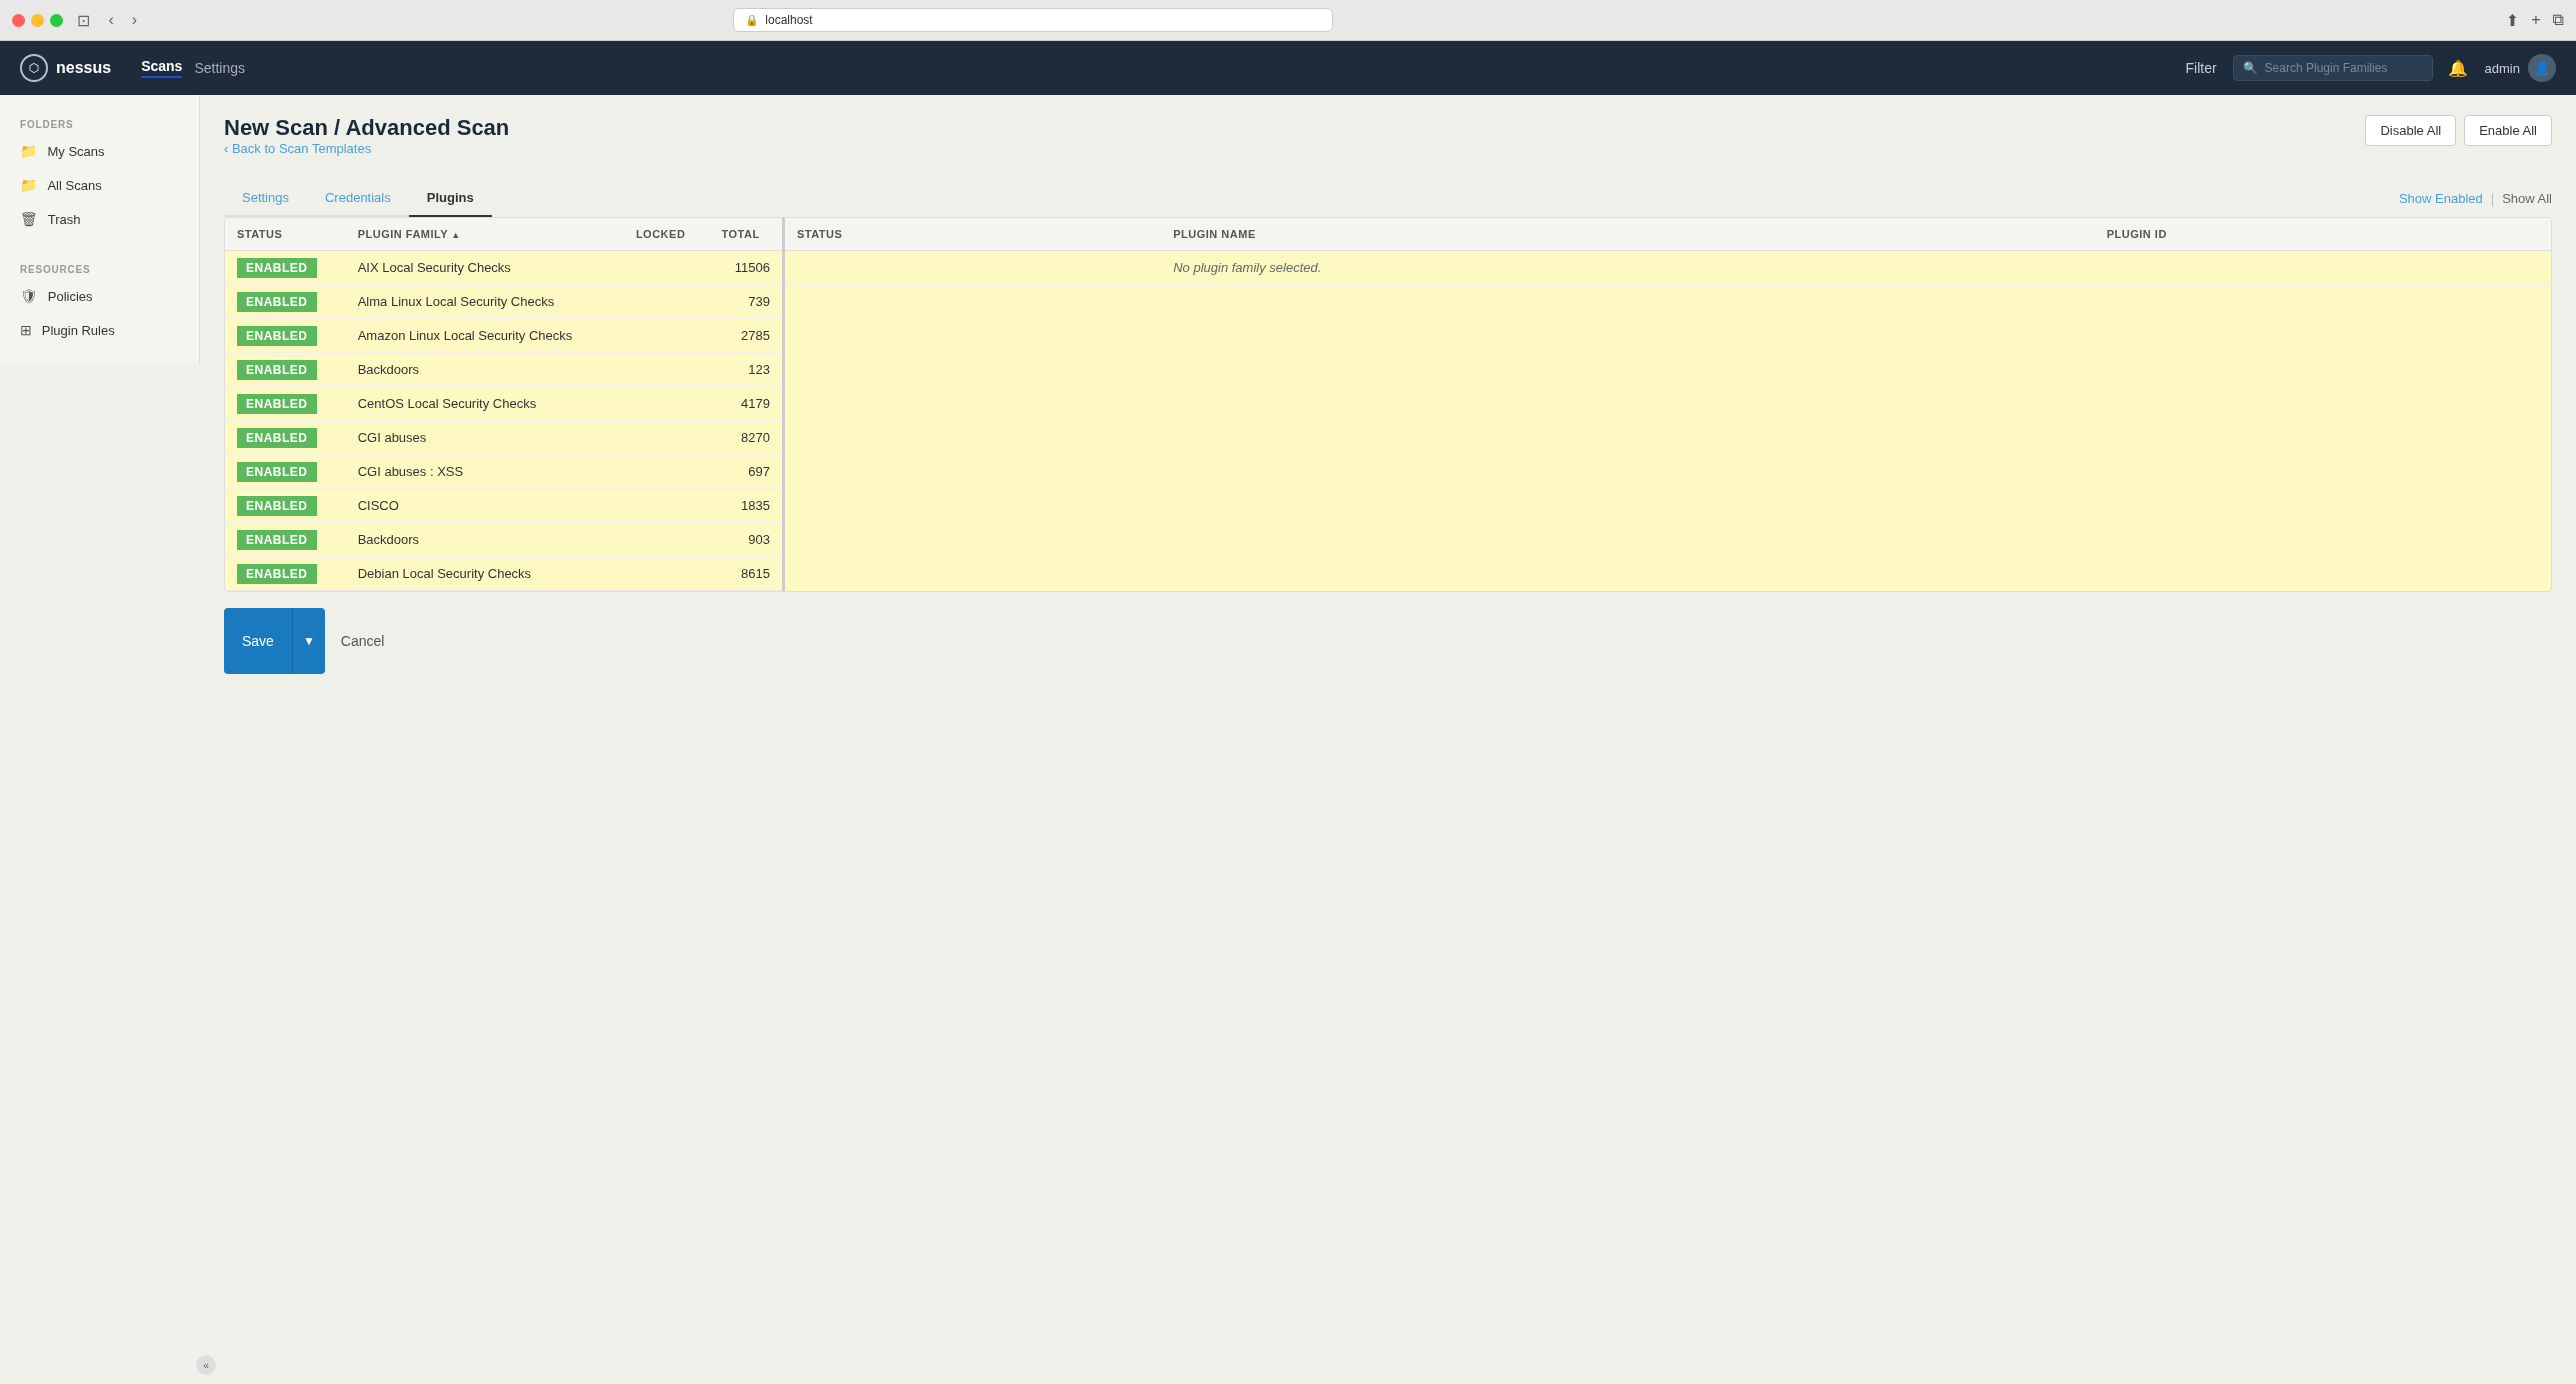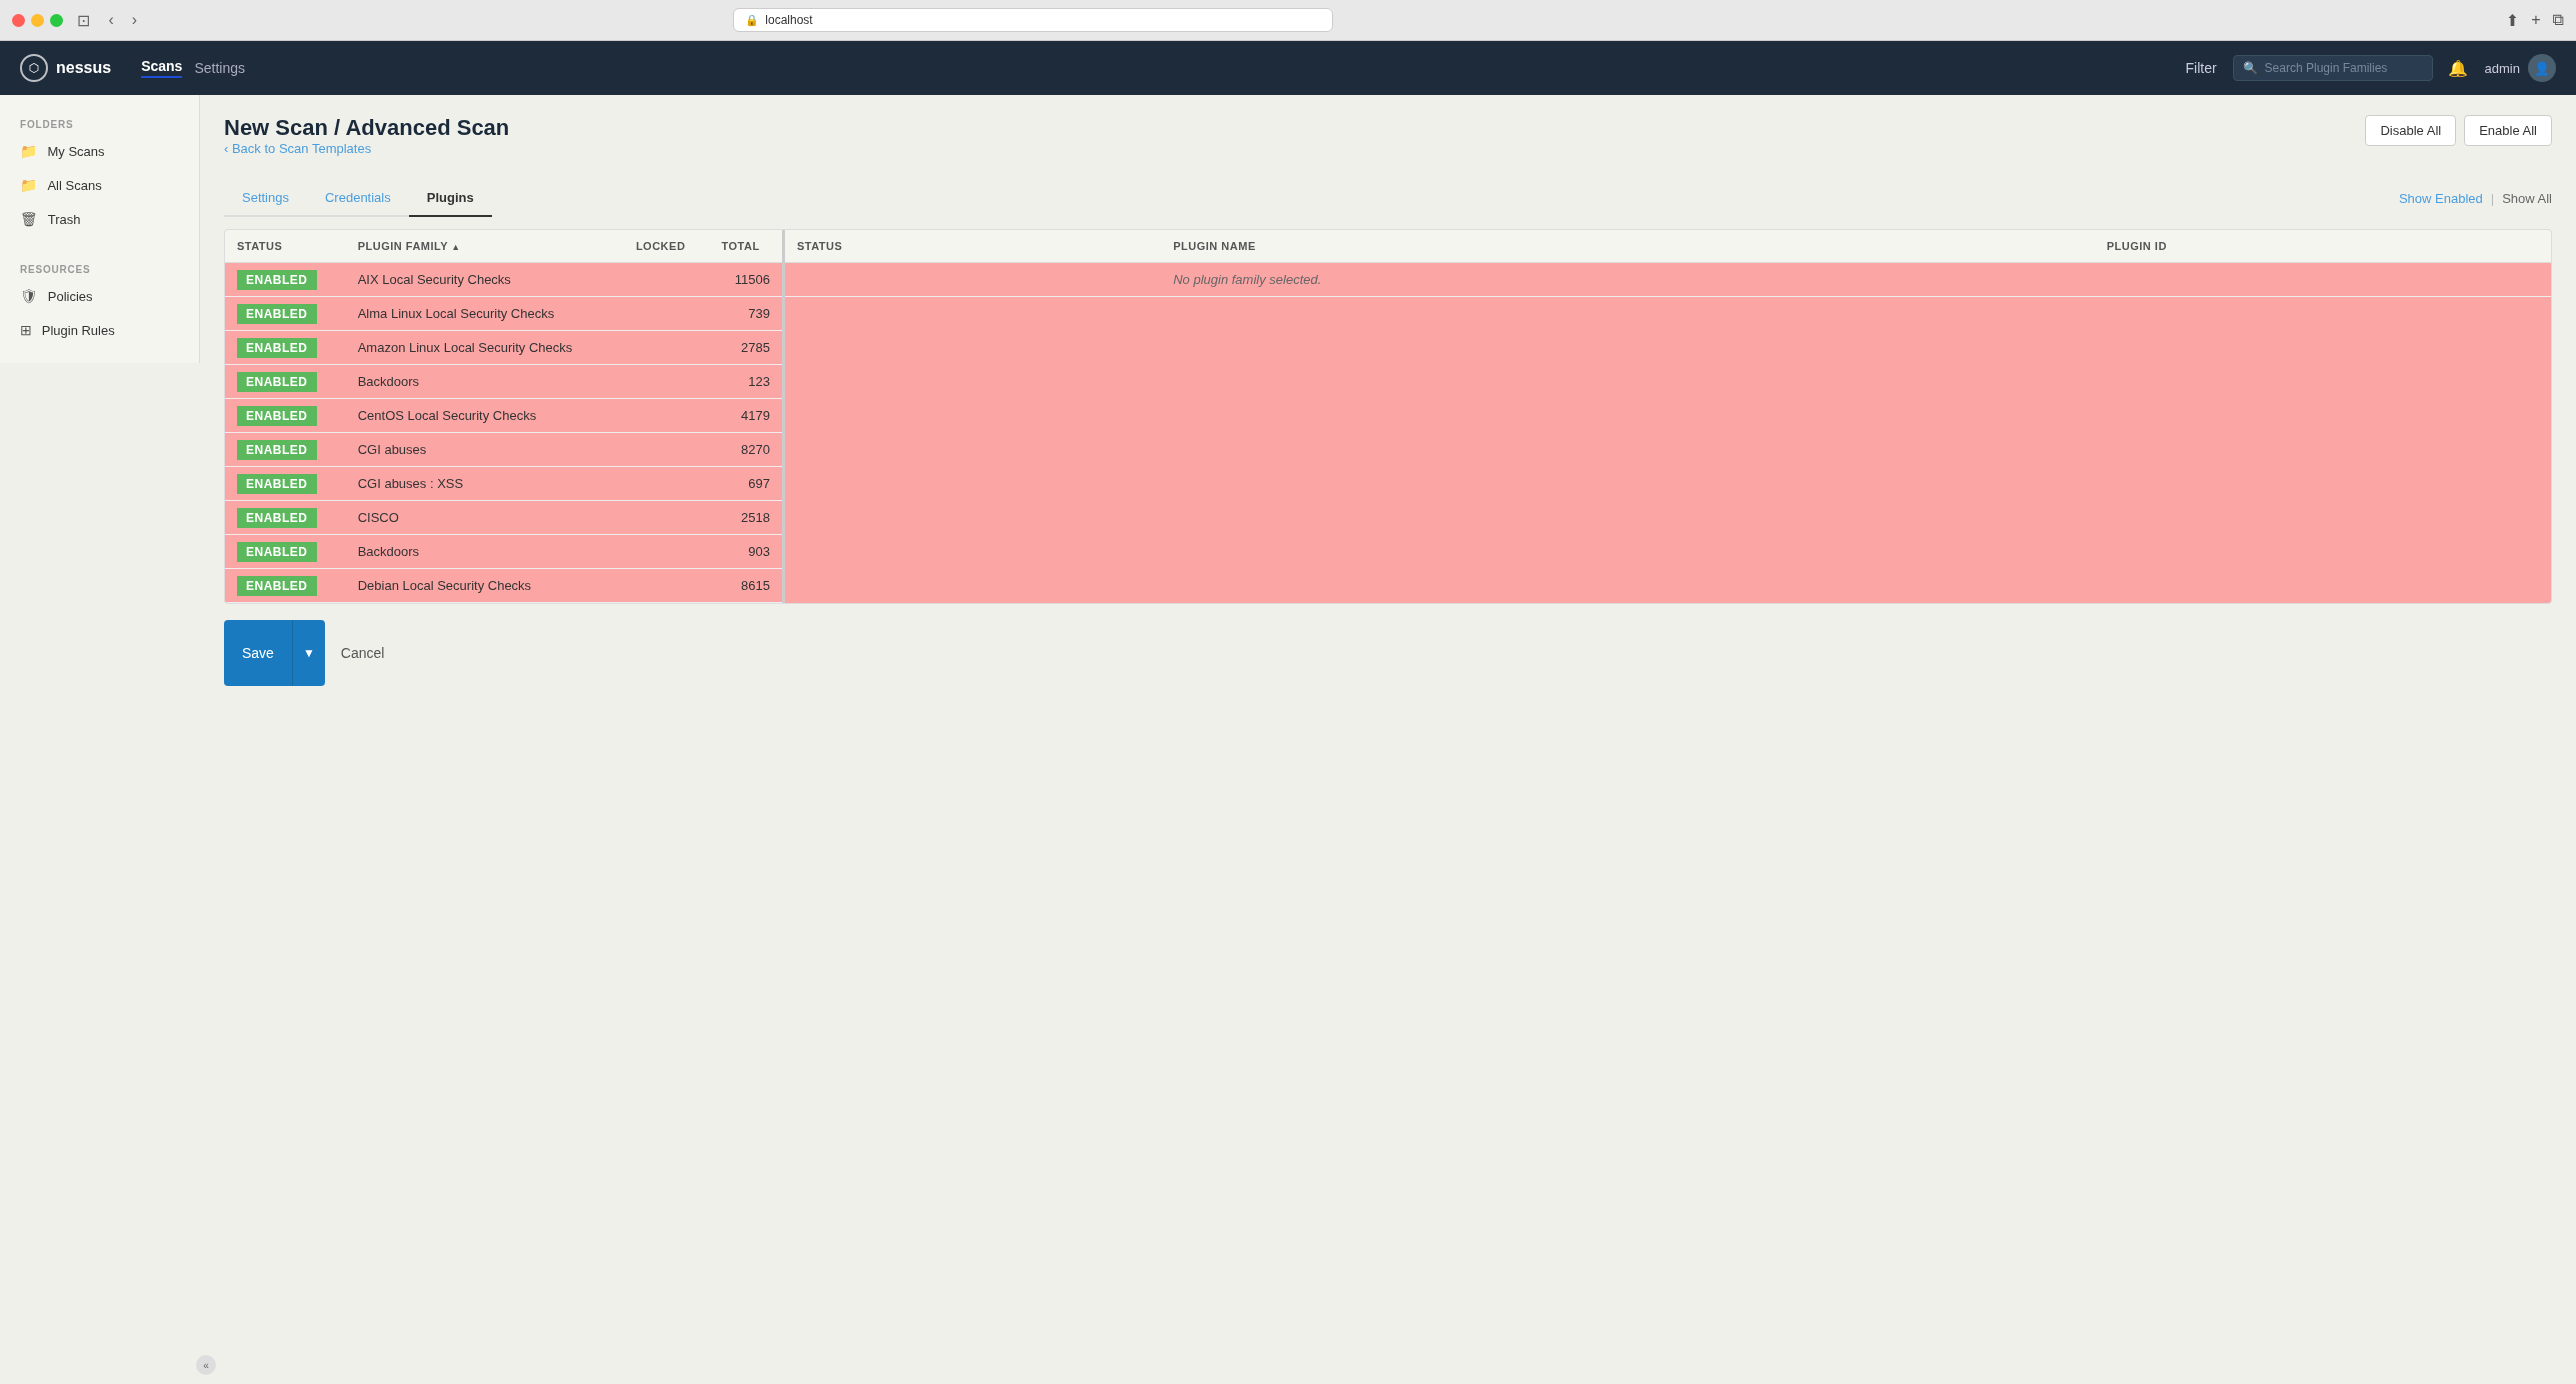--- a/index.html
+++ b/index.html
@@ -92,21 +92,21 @@
       border-bottom: 2px solid transparent; margin-bottom: -2px;
     }
     .tab.active { color: #333; border-bottom: 2px solid #333; font-weight: 600; }
     .show-filter { display: flex; align-items: flex-end; gap: 8px; font-size: 13px; }
     .show-enabled { color: #4a9ede; cursor: pointer; font-weight: 500; }
     .show-all { color: #666; cursor: pointer; }
     .pipe { color: #bbb; }
 
     
     .plugin-container {
-      background: #fca5a5; border: 1px solid #ddd; border-radius: 4px; margin-top: 12px;
+      background: #fef9c3; border: 1px solid #ddd; border-radius: 4px; 
       display: flex; overflow: hidden; justify-content: center;
     }
 
     
     .left-panel { width: 560px; flex-shrink: 0; border-right: 3px solid #ccc; overflow-y: auto; }
     .right-panel { flex: 1; overflow-y: auto; }
 
     
     .plugin-table { width: 100%; border-collapse: collapse; }
     .plugin-table th {
@@ -311,21 +311,21 @@
               <tr>
       <td><span class="badge-enabled">ENABLED</span></td>
       <td>CGI abuses : XSS</td>
       <td class="td-locked"></td>
       <td class="td-total">697</td>
     </tr>
               <tr>
       <td><span class="badge-enabled">ENABLED</span></td>
       <td>CISCO</td>
       <td class="td-locked"></td>
-      <td class="td-total">2518</td>
+      <td class="td-total">1835</td>
     </tr>
               <tr>
       <td><span class="badge-enabled">ENABLED</span></td>
       <td>Backdoors</td>
       <td class="td-locked"></td>
       <td class="td-total">903</td>
     </tr>
               <tr>
       <td><span class="badge-enabled">ENABLED</span></td>
       <td>Debian Local Security Checks</td>

